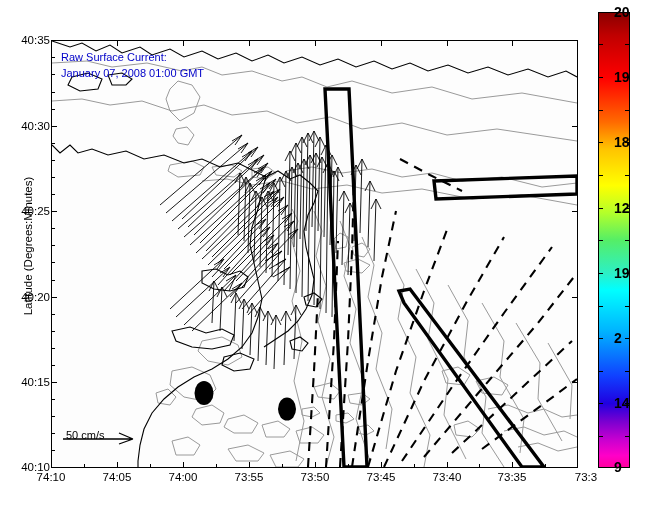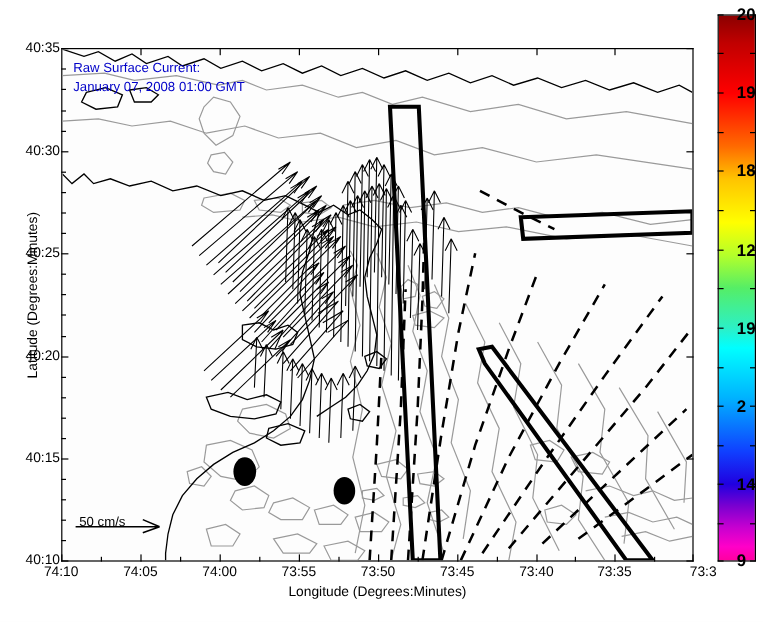--- a/index.html
+++ b/index.html
@@ -406,21 +406,20 @@
   <div class="xlab" style="left:51px">74:10</div>
   <div class="xlab" style="left:117px">74:05</div>
   <div class="xlab" style="left:183px">74:00</div>
   <div class="xlab" style="left:249px">73:55</div>
   <div class="xlab" style="left:315px">73:50</div>
   <div class="xlab" style="left:381px">73:45</div>
   <div class="xlab" style="left:447px">73:40</div>
   <div class="xlab" style="left:512px">73:35</div>
   <div class="xlab" style="left:586px">73:3</div>
 
-  <div class="axis-title-x">Longitude (Degrees:Minutes)</div>
   <div class="axis-title-y">Latitude (Degrees:Minutes)</div>
 
   <div class="cbar"></div>
 
   <div class="cbtick" style="top:12px"></div>
   <div class="cbtick" style="top:77px"></div>
   <div class="cbtick" style="top:142px"></div>
   <div class="cbtick" style="top:208px"></div>
   <div class="cbtick" style="top:273px"></div>
   <div class="cbtick" style="top:338px"></div>

